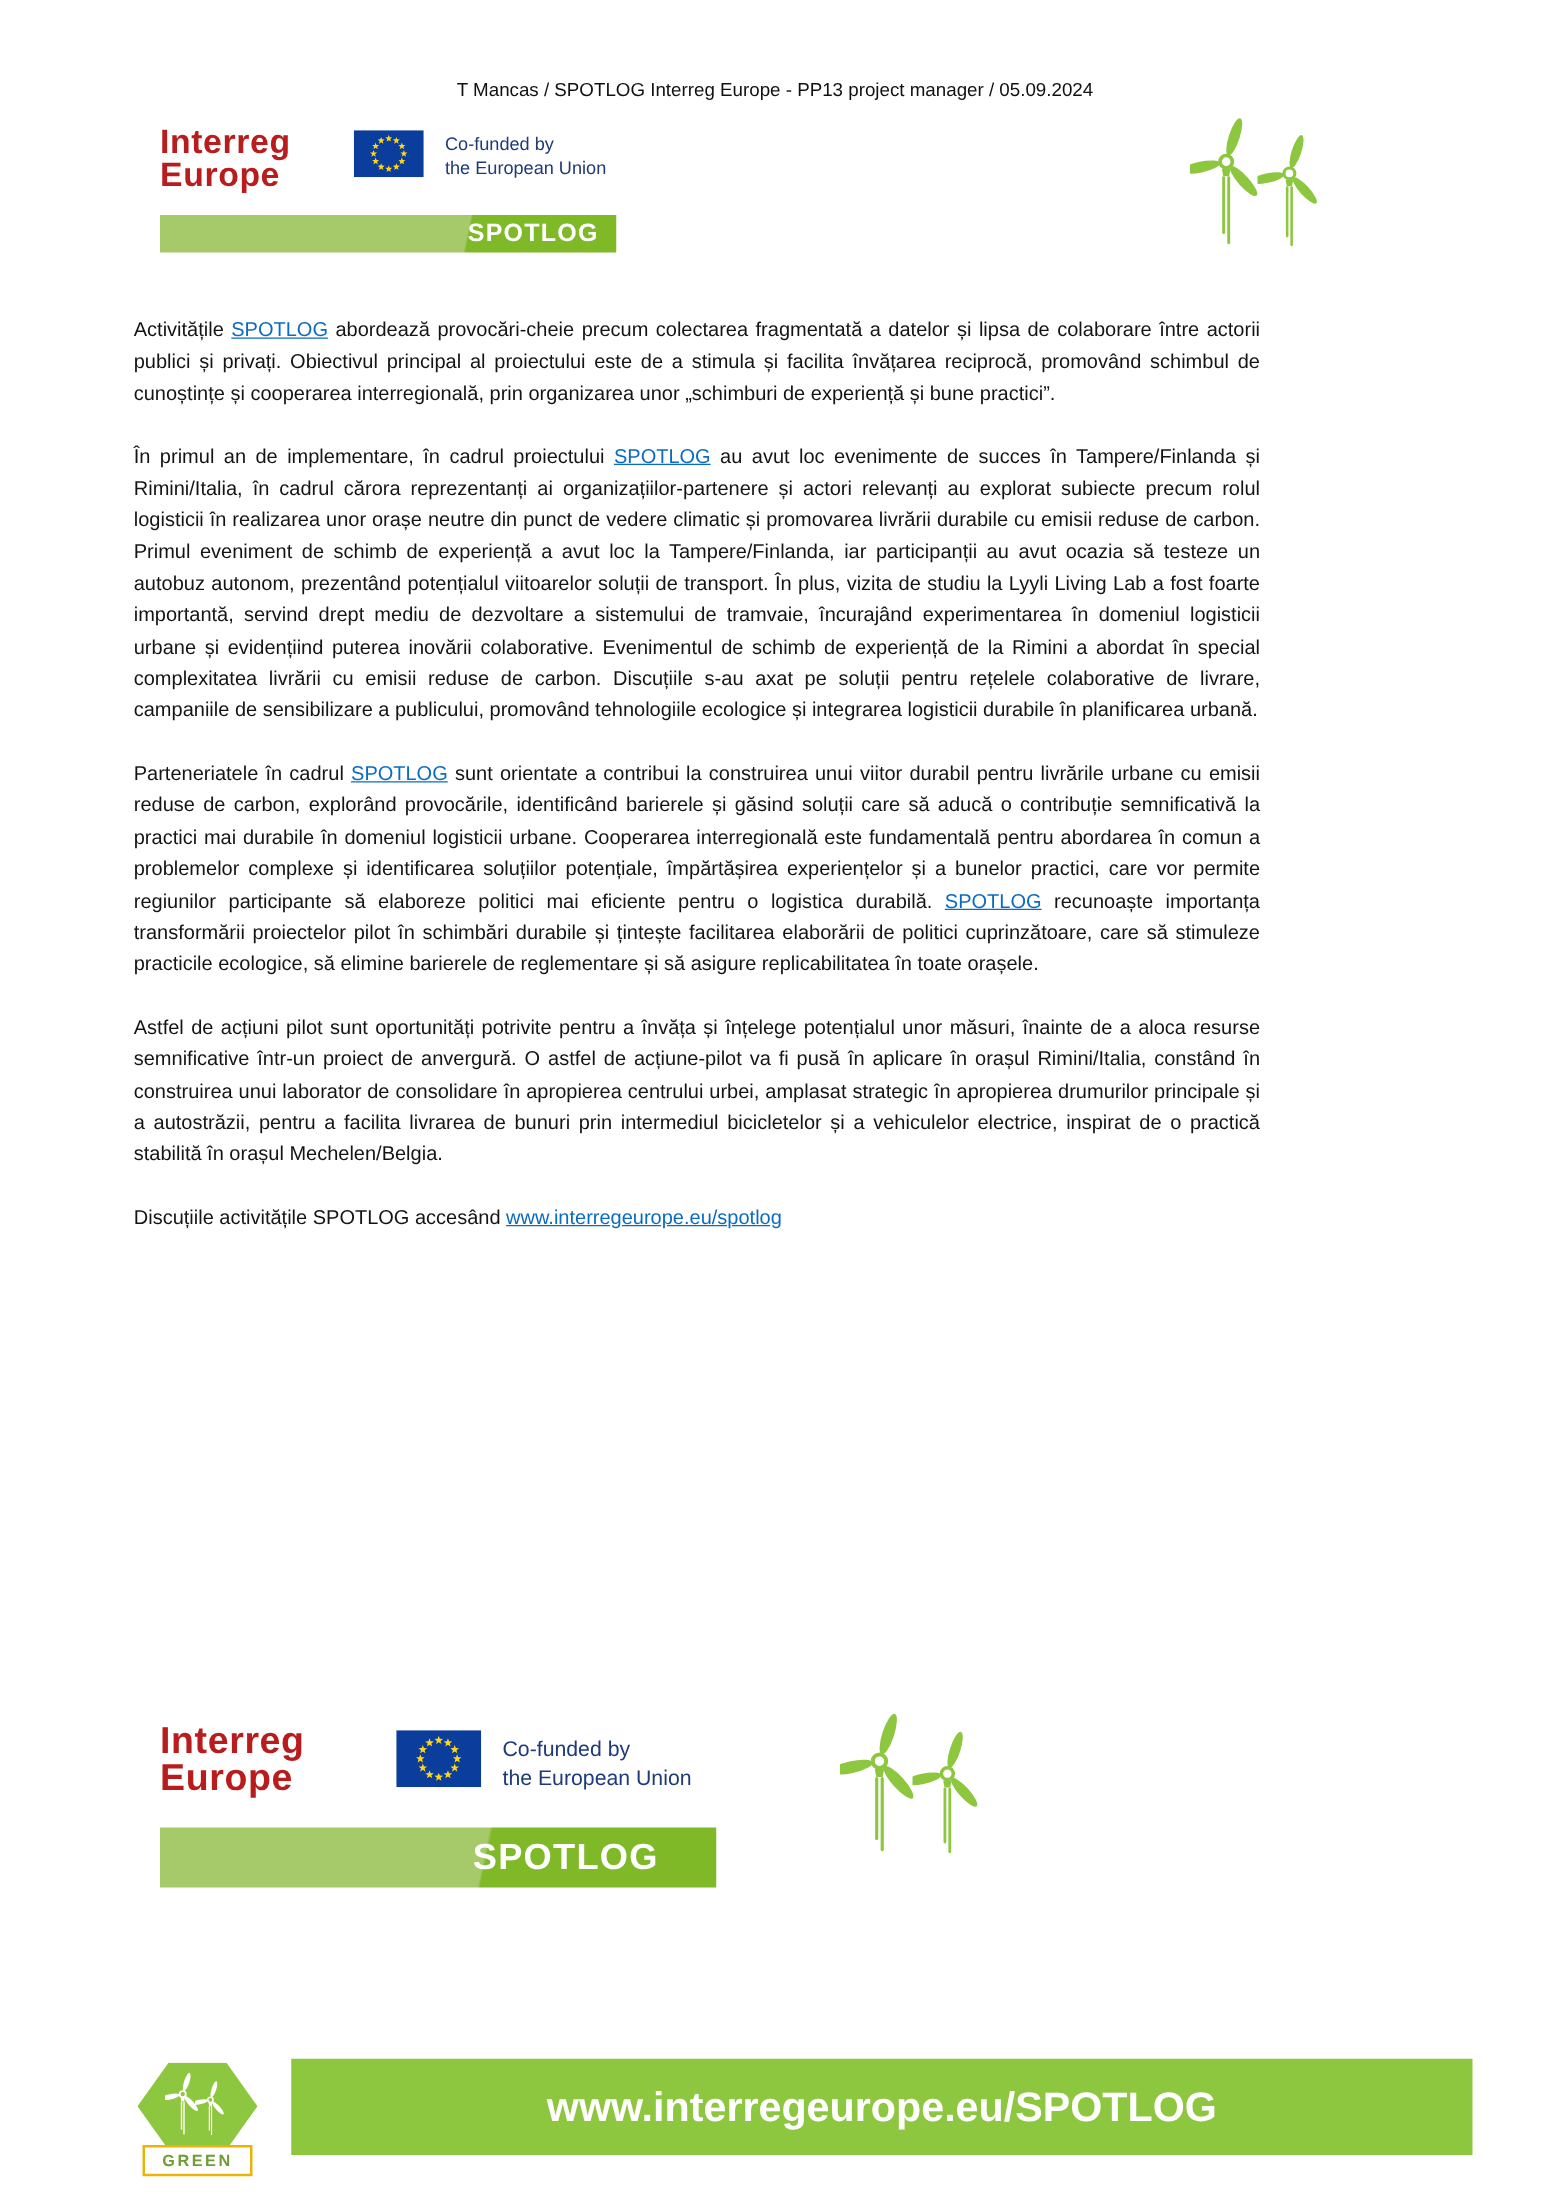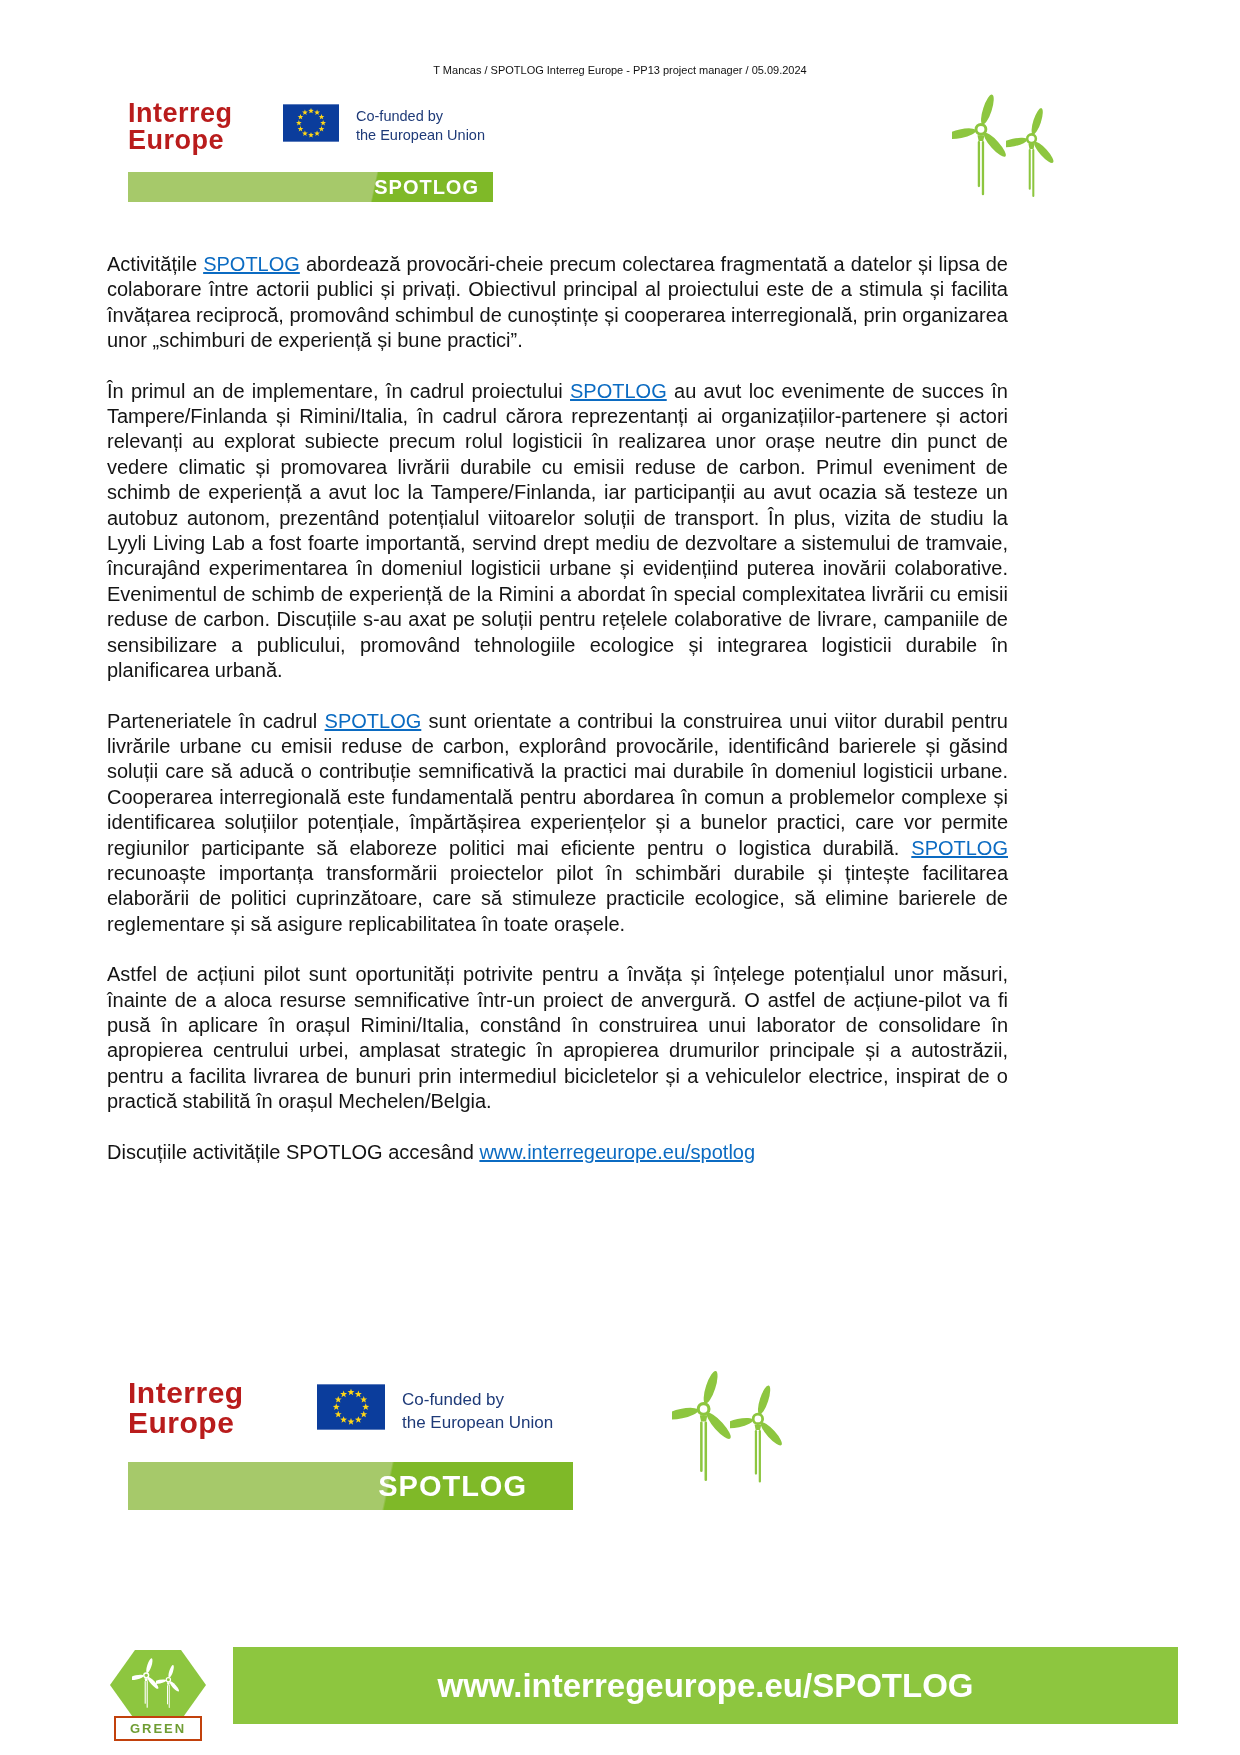--- a/index.html
+++ b/index.html
@@ -1,20 +1,20 @@
 <!DOCTYPE html>
 <html><head>
 <meta charset="utf-8">
 <style>
   html,body{margin:0;padding:0;background:#ffffff;}
   body{width:1240px;height:1755px;position:relative;font-family:"Liberation Sans",sans-serif;overflow:hidden;}
   .page{position:absolute;inset:0;background:#fff;}
 
   
-  .header-line{position:absolute;top:64px;left:0;width:100%;text-align:center;font-size:11px;color:#111;}
+  .header-line{position:absolute;top:64px;left:0;width:100%;text-align:center;font-size:15px;color:#111;}
 
   
   .logo-block{position:absolute;}
   .logo-top{left:128px;top:100px;width:365px;height:102px;}
   .logo-bottom{left:128px;top:1378px;width:445px;height:132px;}
   .brand{font-weight:bold;color:#b91c1c;letter-spacing:.5px;}
   .logo-top .brand{font-size:27px;line-height:27px;}
   .logo-bottom .brand{font-size:30px;line-height:30px;}
   .eu-flag{position:absolute;display:block;}
   .logo-top .eu-flag{left:155px;top:4px;width:56px;height:38px;}
@@ -32,34 +32,34 @@
   .turbine-pair{position:absolute;}
   .turbine-pair svg{position:absolute;}
   .pair-top{left:952px;top:86px;width:140px;height:135px;color:#8dc63f;}
   .pair-top .t1{left:0;top:4px;height:110px;}
   .pair-top .t2{left:54px;top:18px;height:97px;}
   .pair-bottom{left:672px;top:1366px;width:150px;height:135px;color:#8dc63f;}
   .pair-bottom .t1{left:0;top:0;height:120px;}
   .pair-bottom .t2{left:58px;top:15px;height:106px;}
 
   
-  .content{position:absolute;left:107px;top:252px;width:901px;font-size:20px;line-height:25.4px;text-align:justify;color:#141414;}
+  .content{position:absolute;left:107px;top:252px;width:901px;font-size:16px;line-height:25.4px;text-align:justify;color:#141414;}
   .para{margin:0 0 25px 0;}
   a.lnk{color:#0b6bc2;text-decoration:underline;cursor:pointer;}
 
   
   .footer-bar{position:absolute;left:233px;top:1647px;width:945px;height:77px;background:#8dc63f;display:flex;align-items:center;justify-content:center;cursor:pointer;}
   .footer-bar span{color:#fff;font-weight:800;font-size:33px;letter-spacing:0;}
   .hex-badge{position:absolute;left:106px;top:1650px;width:104px;height:100px;}
   .hex{position:absolute;left:4px;top:0;width:96px;height:70px;background:#8dc63f;
     clip-path:polygon(26% 0,74% 0,100% 50%,74% 100%,26% 100%,0 50%);}
   .hex-badge svg{position:absolute;color:#fff;}
   .hex-badge .ht1{left:26px;top:6px;height:54px;}
   .hex-badge .ht2{left:50px;top:13px;height:47px;}
-  .green-label{position:absolute;left:8px;top:66px;width:88px;height:25px;background:#fff;border:2px solid #c2410c;box-sizing:border-box;display:flex;align-items:center;justify-content:center;font-size:13px;font-weight:bold;color:#6f9d33;letter-spacing:2px;}
+  .green-label{position:absolute;left:8px;top:66px;width:88px;height:25px;background:#fff;border:2px solid #eab308;box-sizing:border-box;display:flex;align-items:center;justify-content:center;font-size:13px;font-weight:bold;color:#6f9d33;letter-spacing:2px;}
 </style>
 </head>
 <body>
 
 <svg width="0" height="0" style="position:absolute" aria-hidden="true">
   <defs>
     <g id="turbine">
       <g transform="translate(50,68)">
         <g transform="rotate(18)">
           <ellipse cx="0" cy="-36" rx="7.5" ry="27" fill="currentColor"></ellipse>

